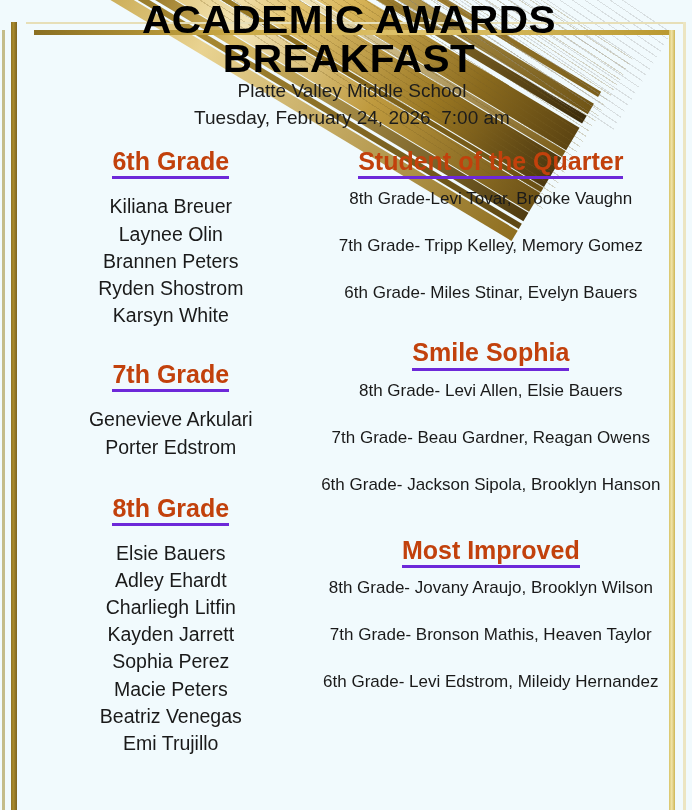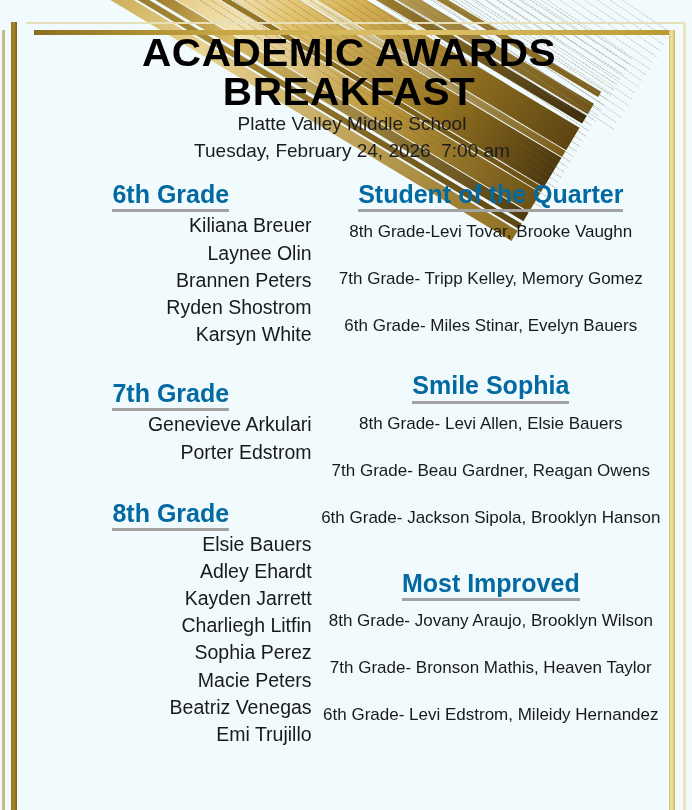--- a/index.html
+++ b/index.html
@@ -125,21 +125,20 @@
     right: 6px; top: 22px; bottom: 0;
     width: 3px;
     background: #ece5c2;
     z-index: 4;
   }
 
   
   .content {
     position: relative;
     z-index: 6;
-    padding-top: 33px;
   }
   .title {
     text-align: center;
     font-size: 39px;
     font-weight: 900;
     letter-spacing: 0.5px;
     line-height: 1;
     margin: 0;
     padding: 0 24px 0 30px;
     color: #000;
@@ -165,33 +164,32 @@
   .col-left  { width: 44%; }
   .col-right { width: 56%; }
 
   .section { text-align: center; }
   .section-left  { margin-bottom: 6px; }
 
   .sec-heading {
     display: inline-block;
     font-size: 25px;
     font-weight: bold;
-    border-bottom: 3px solid #a3a3a3;
+    border-bottom: 3px solid #6d28d9;
     padding-bottom: 1px;
     line-height: 1.1;
-    color: #0369a1;
+    color: #c2410c;
   }
   .sec-heading.wide { font-size: 25px; }
 
   .name-list {
-    margin-top: 0;
+    margin-top: 14px;
     font-size: 19.5px;
     line-height: 1.39;
     color: #1a1a1a;
-    text-align: right;
   }
   .award-list {
     margin-top: 9px;
     font-size: 17px;
     line-height: 1.35;
     color: #1a1a1a;
   }
   .award-list .award-row { margin-bottom: 24px; }
   .award-list .award-row:last-child { margin-bottom: 0; }
 
@@ -263,22 +261,22 @@
           </div>
         </div>
 
         <div class="spacer-8"></div>
 
         <div class="section section-left">
           <div class="sec-heading">8th Grade</div>
           <div class="name-list">
             <div>Elsie Bauers</div>
             <div>Adley Ehardt</div>
+            <div>Charliegh Litfin</div>
             <div>Kayden Jarrett</div>
-            <div>Charliegh Litfin</div>
             <div>Sophia Perez</div>
             <div>Macie Peters</div>
             <div>Beatriz Venegas</div>
             <div>Emi Trujillo</div>
           </div>
         </div>
 
       </div>
 
       <div class="col-right">

